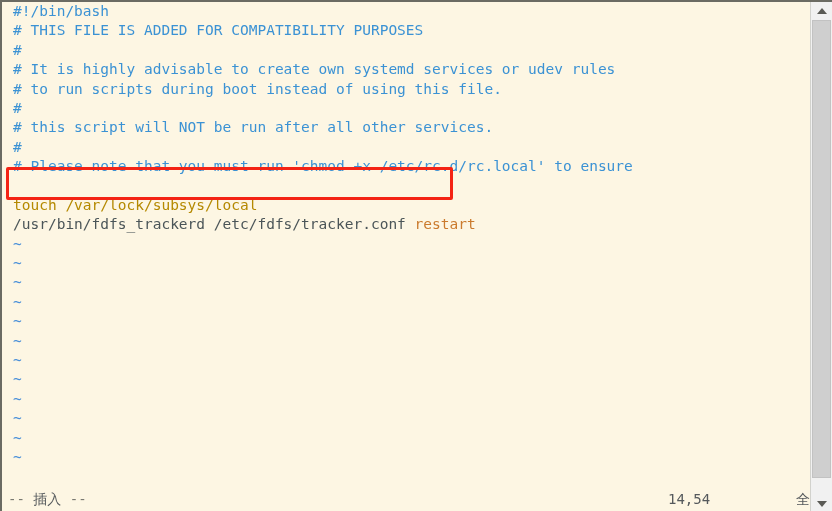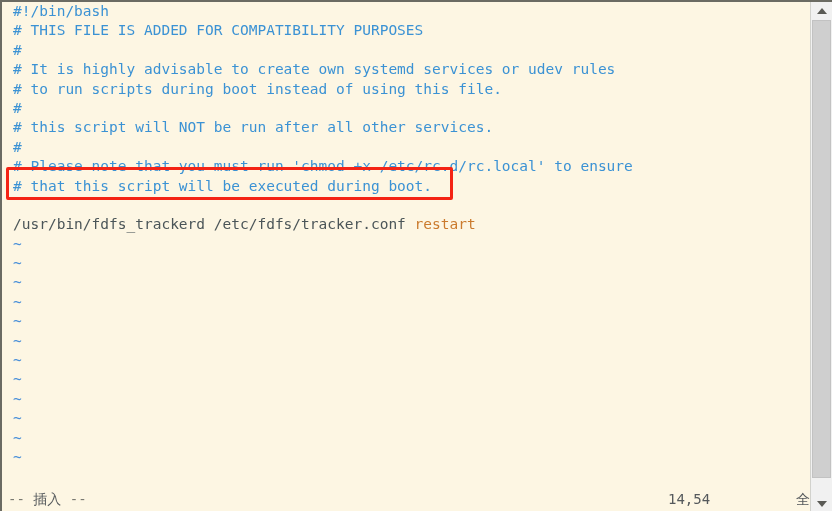--- a/index.html
+++ b/index.html
@@ -152,22 +152,22 @@
 
     <div class="line comment">#!/bin/bash</div>
     <div class="line comment"># THIS FILE IS ADDED FOR COMPATIBILITY PURPOSES</div>
     <div class="line comment">#</div>
     <div class="line comment"># It is highly advisable to create own systemd services or udev rules</div>
     <div class="line comment"># to run scripts during boot instead of using this file.</div>
     <div class="line comment">#</div>
     <div class="line comment"># this script will NOT be run after all other services.</div>
     <div class="line comment">#</div>
     <div class="line comment"># Please note that you must run 'chmod +x /etc/rc.d/rc.local' to ensure</div>
-    <div class="line comment"># that this script will be executed during boot.</div>
     <div class="line blank"></div>
+    <div class="line cmd">touch /var/lock/subsys/local</div>
 
     <div class="line" id="hl-line"><span>/usr/bin/fdfs_trackerd /etc/fdfs/tracker.conf</span><span> </span><span class="restart">restart</span></div>
 
     <div id="tilde-block">
         <div class="line tilde">~</div>
         <div class="line tilde">~</div>
         <div class="line tilde">~</div>
         <div class="line tilde">~</div>
         <div class="line tilde">~</div>
         <div class="line tilde">~</div>

